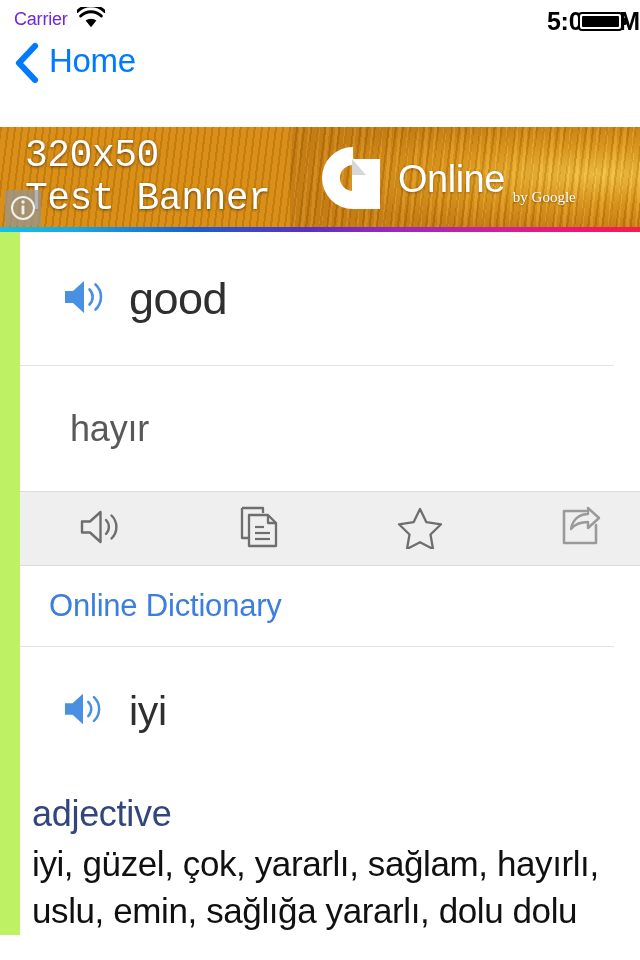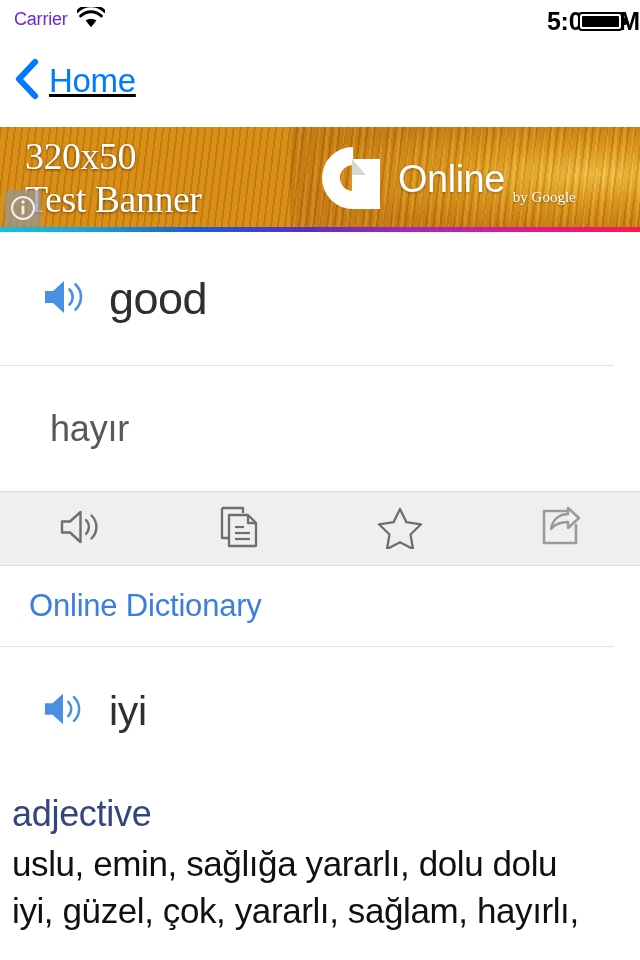--- a/index.html
+++ b/index.html
@@ -39,22 +39,22 @@
   .battery-cap{
     width:3px; height:7px; background:#000;
     border-radius:0 2px 2px 0; margin-left:1px;
   }
 
   
   .nav-bar{
     position:relative; height:85px; width:640px; background:#ffffff;
   }
   .back-button{
-    position:absolute; left:14px; top:16px;
-    display:flex; align-items:center; gap:9px; cursor:pointer;text-decoration:underline;
+    position:absolute; left:14px; top:0;
+    display:flex; align-items:flex-start; gap:9px; cursor:pointer;
   }
   .back-chevron{ display:block; }
   .back-label{
     font-size:33px; color:#007aff; letter-spacing:-0.3px;
   }
 
   
   .ad-banner{
     position:relative; width:640px; height:105px; overflow:hidden;
     background:#d98b10;
@@ -82,21 +82,21 @@
     background:
       repeating-linear-gradient(97deg,
         rgba(0,0,0,0.10) 0px, rgba(0,0,0,0.10) 2px,
         rgba(255,255,255,0.035) 2px, rgba(255,255,255,0.035) 7px);
     pointer-events:none;
   }
   .ad-text{
     position:absolute; left:25px; top:8px;
     color:#fff; font-size:38px; line-height:1.12;
     text-shadow:0 1px 3px rgba(0,0,0,0.55);
-    font-family:Liberation Serif, serif;
+    font-family:Liberation Mono, monospace;
     letter-spacing:-0.5px;
     z-index:4;
   }
   .ad-logo-wrap{
     position:absolute; left:322px; top:50%; transform:translateY(-50%);
     display:flex; align-items:center; gap:14px; z-index:4;
   }
   .admob-word{
     color:#fff; font-size:38px; letter-spacing:-0.5px;
     text-shadow:0 1px 3px rgba(0,0,0,0.35);
@@ -116,21 +116,21 @@
   }
   .ad-rainbow{
     position:absolute; left:0; right:0; bottom:0; height:5px;
     background:linear-gradient(90deg,
       #16c0e8 0%, #1aa7e0 12%, #1b5fd0 30%, #5a2fc4 48%,
       #9b28bd 62%, #cf1fa0 78%, #ef1577 90%, #f51d4c 100%);
     z-index:6;
   }
 
   
-  .content{ width:614px; background:#bef264; }
+  .content{ width:614px; background:#bef264;padding-left:20px; }
   .hr{ height:1px; background:#e2e2e2; width:100%; }
 
   .word-row{
     height:133px; display:flex; align-items:center;
     padding-left:41px; background:#fff; cursor:pointer;
   }
   .word-row .spk{ margin-right:22px; flex:none; }
   .word-text{
     font-size:45px; color:#2f2f2f; letter-spacing:-0.5px;
   }
@@ -322,17 +322,17 @@
         <path d="M4 14 L12 14 L23 4 L23 36 L12 26 L4 26 Z" fill="#4a90e2"></path>
         <path d="M28.5 12.5 A10.5 10.5 0 0 1 28.5 27.5" stroke="#4a90e2" stroke-width="2.6" fill="none" stroke-linecap="round"></path>
         <path d="M34.5 7.5 A17 17 0 0 1 34.5 32.5" stroke="#4a90e2" stroke-width="2.6" fill="none" stroke-linecap="round"></path>
       </svg>
     </span>
     <span class="word-text2">iyi</span>
   </div>
 
   <div class="def-block">
     <div class="pos-label">adjective</div>
+    <div class="def-text">iyi, güzel, çok, yararlı, sağlam, hayırlı,</div>
     <div class="def-text">uslu, emin, sağlığa yararlı, dolu dolu</div>
-    <div class="def-text">iyi, güzel, çok, yararlı, sağlam, hayırlı,</div>
   </div>
 
 </div>
 
 </body></html>

